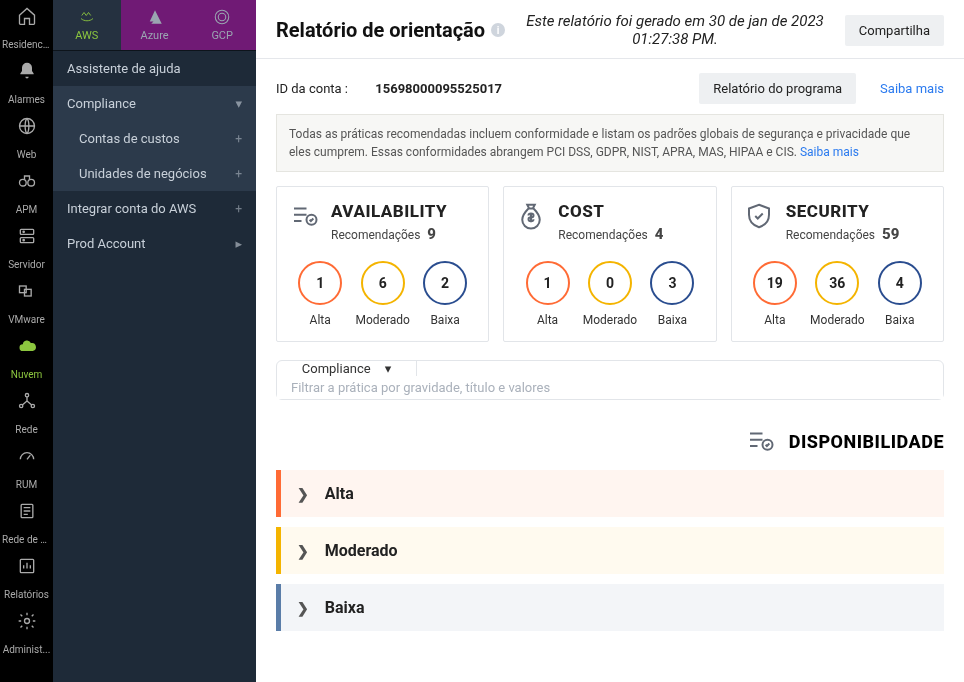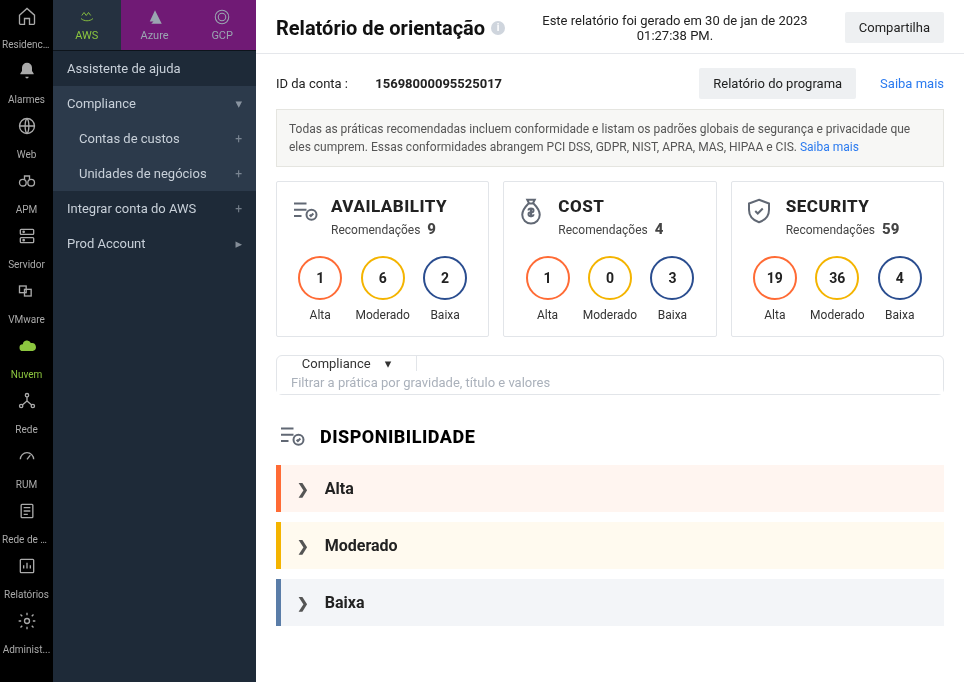--- a/index.html
+++ b/index.html
@@ -22,21 +22,21 @@
 .side-row.sel { background: #2c3a4b; }
 .side-sub { padding-left: 26px; }
 .side-row .rgt { opacity: 0.5; font-size: 12px; }
 .chev { opacity: 0.6; }
 
 
 .main { flex: 1; display: flex; flex-direction: column; background: #fff; overflow-y: auto; }
 .topbar { display: flex; align-items: center; padding: 12px 20px 10px; gap: 14px; border-bottom: 1px solid #e5e7eb; flex-wrap: wrap; }
 .title { font-size: 20px; font-weight: 700; color: #111; display: flex; align-items: center; gap: 6px; }
 .title .info { width: 14px; height: 14px; border-radius: 50%; background: #cfd5dd; color: #fff; font-size: 10px; display: flex; align-items: center; justify-content: center; }
-.gen { font-size: 13px; color: #222; flex: 1; text-align: center; }
+.gen { font-size: 15px; color: #222; flex: 1; text-align: center; font-style: italic; }
 .btn { background: #eef0f2; border: none; padding: 8px 14px; font-size: 13px; color: #222; cursor: pointer; border-radius: 2px; }
 .subbar { display: flex; align-items: center; justify-content: space-between; padding: 14px 20px 10px; }
 .acct { font-size: 13px; color: #222; }
 .acct b { font-weight: 700; margin-left: 24px; }
 .subbar-rgt { display: flex; align-items: center; gap: 24px; }
 .link { color: #2a7aef; font-size: 13px; cursor: pointer; }
 
 .notice { margin: 0 20px 14px; background: #f7f7f5; border: 1px solid #e5e5e0; padding: 10px 12px; font-size: 12px; color: #555; line-height: 1.5; }
 .notice .link { font-size: 12px; }
 
@@ -53,21 +53,21 @@
 .c-high { border-color: #ff6b35; }
 .c-mod  { border-color: #f4b400; }
 .c-low  { border-color: #2a4d8f; }
 .circ-lbl { font-size: 12px; color: #333; overflow: hidden; white-space: nowrap; width: 100%; text-align: center; }
 
 .filter { display: flex; margin: 0 20px 26px; border: 1px solid #e2e5e9; border-radius: 6px; height: 40px; flex-direction: column; }
 .filter-sel { width: 140px; display: flex; align-items: center; justify-content: center; gap: 14px; font-size: 13px; color: #333; border-right: 1px solid #e2e5e9; cursor: pointer; }
 .filter-inp { flex: 1; border: none; padding: 0 14px; font-size: 13px; outline: none; }
 .filter-inp::placeholder { color: #aab1bb; }
 
-.sec-h { display: flex; align-items: center; gap: 14px; padding: 0 20px 14px; }
+.sec-h { display: flex; align-items: center; gap: 14px; padding: 0 20px 14px; justify-content: flex-end; }
 .sec-h svg { width: 30px; height: 30px; color: #616874; }
 .sec-h .t { font-size: 18px; font-weight: 800; letter-spacing: 0.5px; }
 
 .sev-acc { margin: 0 20px 10px; border-left: 5px solid; background: #fafafa; padding: 14px 16px; display: flex; align-items: center; gap: 16px; cursor: pointer; font-size: 16px; font-weight: 700; color: #222; }
 .sv-high { border-color: #ff6b35; background: #fff5f0; }
 .sv-mod  { border-color: #f4b400; background: #fffaef; }
 .sv-low  { border-color: #5a7da8; background: #f3f5f8; }
 .sev-acc .arr { font-size: 14px; color: #555; }
 </style>
 </head>

